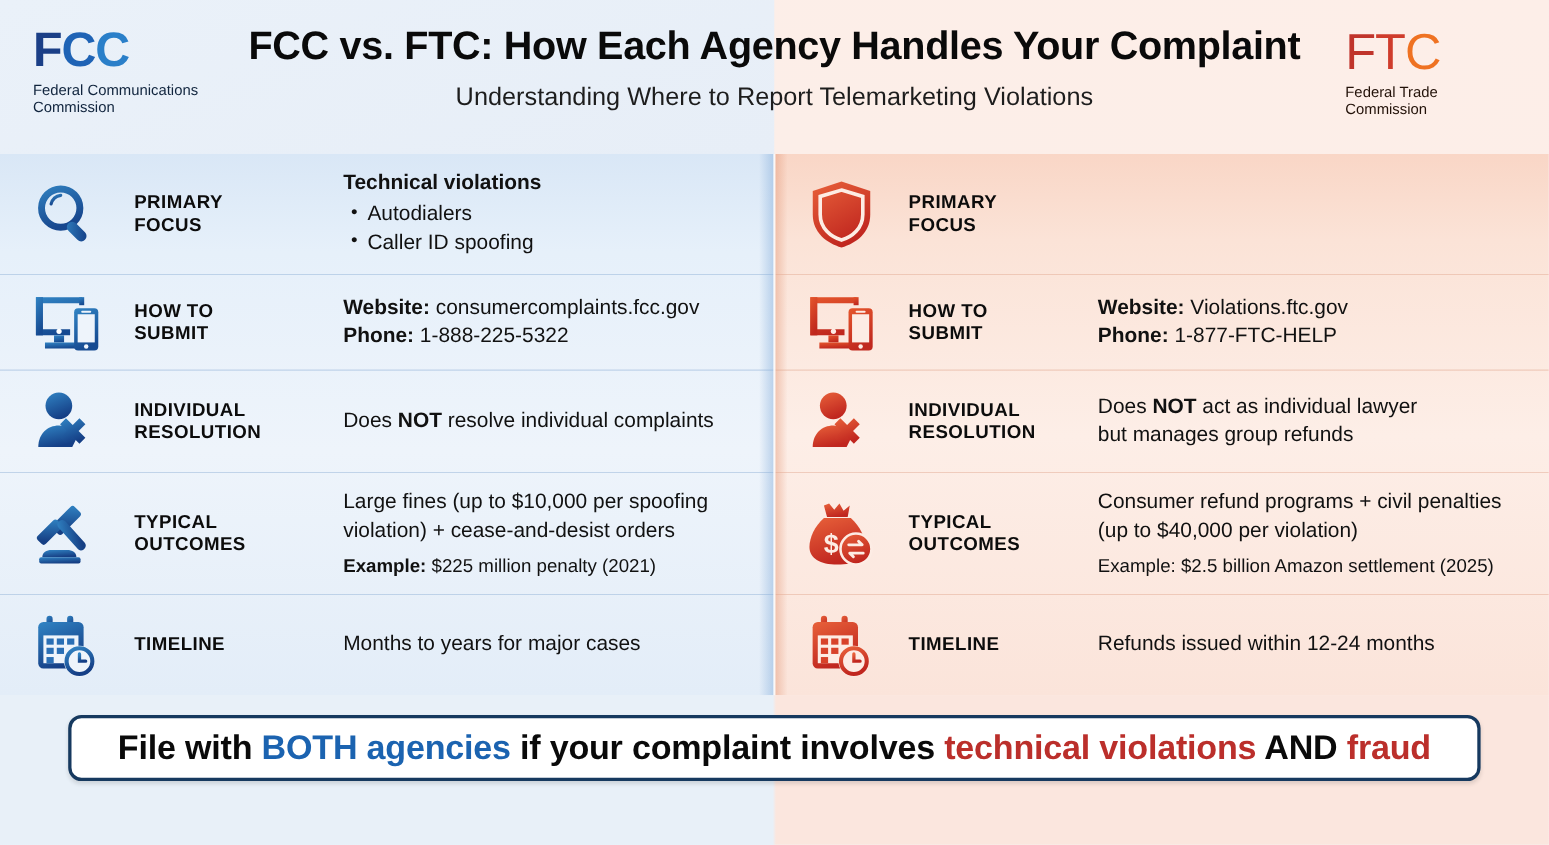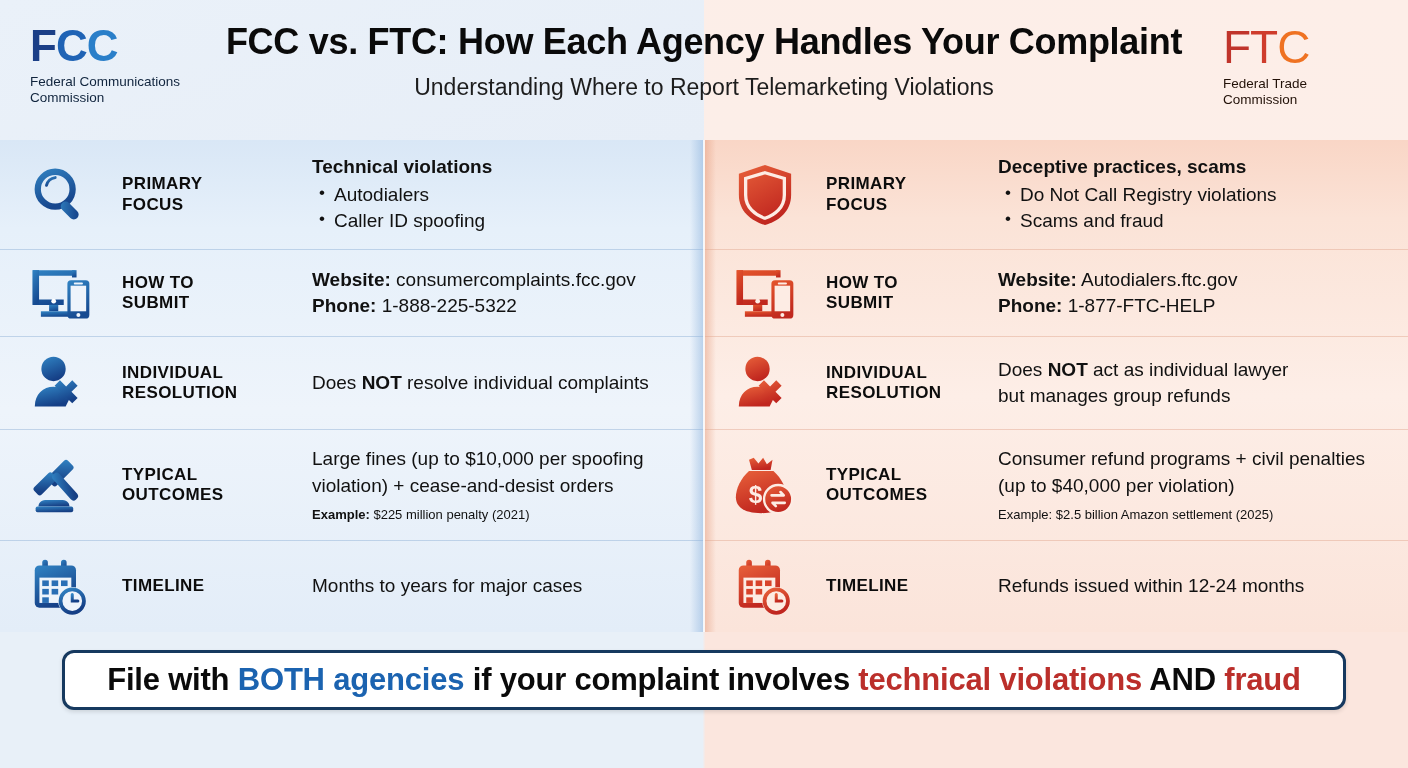--- a/index.html
+++ b/index.html
@@ -114,21 +114,21 @@
     flex:1; font-size:19px; color:#111; line-height:1.3; padding-right:18px;
   }
   .content-cell .hdr { font-weight:bold; font-size:19px; display:block; margin-bottom:2px; }
   .content-cell ul { list-style:none; margin:0; padding:0; }
   .content-cell li { position:relative; padding-left:22px; line-height:1.38; font-size:19px; }
   .content-cell li::before {
     content:"•"; position:absolute; left:7px; top:-1px; font-size:17px; color:#111;
   }
   .content-cell .line { display:block; line-height:1.38; }
   .content-cell b { font-weight:bold; }
-  .content-cell .ex { font-size:13px; display:block; margin-top:8px; }
+  .content-cell .ex { font-size:17px; display:block; margin-top:8px; }
 
   
   .bottom {
     position:absolute; left:0; top:632px; width:1408px; height:136px;
     background:linear-gradient(90deg,#e8f0f8 0%, #e8f0f8 49.9%, #fbe6de 50.1%, #fbe6de 100%);
   }
   .callout {
     position:absolute; left:62px; top:18px; width:1284px; height:60px;
     background:#ffffff;
     border:3px solid #16395f;
@@ -336,27 +336,20 @@
             </linearGradient>
               </defs>
             <path d="M31 2 L58 11 V33 C58 50 45 60 31 64 C17 60 4 50 4 33 V11 Z" fill="url(#gor1)"></path>
             <path d="M31 10 L51 16 V33 C51 46 41 54 31 57 C21 54 11 46 11 33 V16 Z" fill="none" stroke="#fdece4" stroke-width="3.4"></path>
           </svg>
         </div>
         <div class="label-cell r">
           <div>PRIMARY</div>
           <div>FOCUS</div>
         </div>
-        <div class="content-cell">
-          <span class="hdr">Deceptive practices, scams</span>
-          <ul>
-            <li>Do Not Call Registry violations</li>
-            <li>Scams and fraud</li>
-          </ul>
-        </div>
       </div>
 
       <div class="row right" style="top:110px;height:87px;">
         <div class="icon-cell">
           <svg class="ico" width="64" height="58" viewBox="0 0 70 62" aria-hidden="true">
             <defs>
                 <linearGradient id="gor2" x1="0" y1="0" x2="0.3" y2="1">
               <stop offset="0" stop-color="#e5562c"></stop>
                   <stop offset="1" stop-color="#c0281e"></stop>
             </linearGradient>
@@ -371,21 +364,21 @@
             <rect x="45.5" y="23" width="17" height="28" fill="#fdece4"></rect>
             <rect x="49" y="19.6" width="10" height="2" rx="1" fill="#fdece4"></rect>
             <circle cx="54" cy="55" r="2.2" fill="#fdece4"></circle>
           </svg>
         </div>
         <div class="label-cell r">
           <div>HOW TO</div>
           <div>SUBMIT</div>
         </div>
         <div class="content-cell">
-          <span class="line"><b>Website:</b><span> Autodialers.ftc.gov</span></span>
+          <span class="line"><b>Website:</b><span> Violations.ftc.gov</span></span>
           <span class="line"><b>Phone:</b><span> 1-877-FTC-HELP</span></span>
         </div>
       </div>
 
       <div class="row right" style="top:197px;height:93px;">
         <div class="icon-cell">
           <svg class="ico" width="62" height="58" viewBox="0 0 66 62" aria-hidden="true">
             <defs>
                 <linearGradient id="gor3" x1="0" y1="0" x2="0.4" y2="1">
               <stop offset="0" stop-color="#e8613a"></stop>

